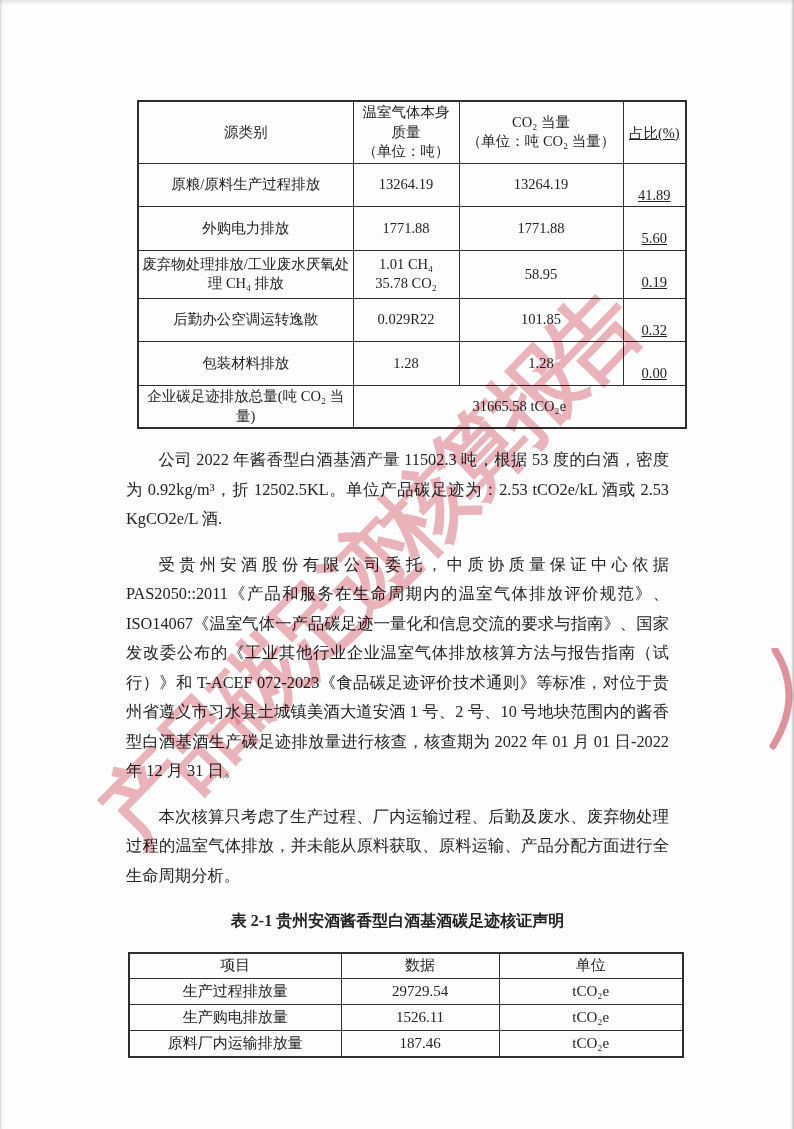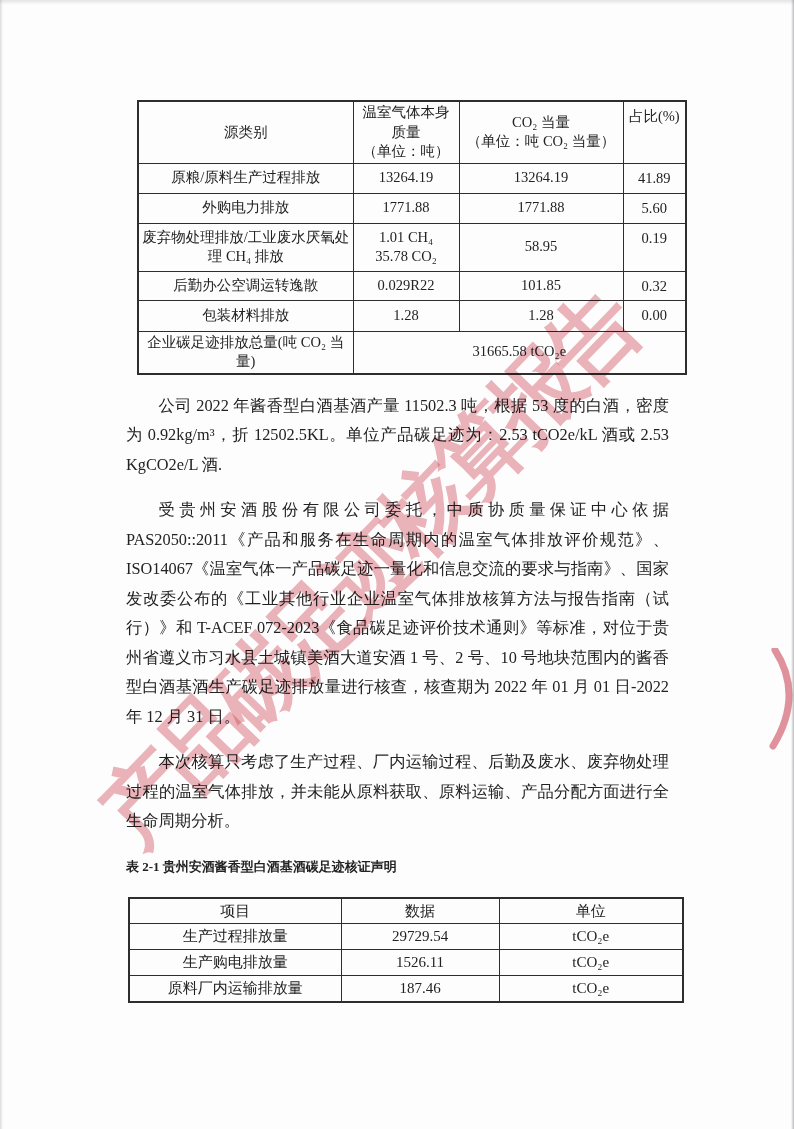--- a/index.html
+++ b/index.html
@@ -22,31 +22,31 @@
     mix-blend-mode:multiply;
   }
   .stamp-fragment{position:absolute;left:768px;top:648px;z-index:6;pointer-events:none;}
 
   .content{position:absolute;left:110px;top:100px;width:575px;}
 
   table{border-collapse:collapse;table-layout:fixed;}
   .t1{margin-left:27px;width:548px;font-size:14.5px;border:2px solid #2e2e2e;}
   .t1 th,.t1 td{border:1px solid #2e2e2e;text-align:center;vertical-align:middle;
     white-space:pre-line;padding:1px 2px;font-weight:normal;line-height:1.35;}
-  .t1 .col-pct{vertical-align:top;padding-top:5px;}
+  .t1 .col-pct{vertical-align:top;padding-top:22px;text-decoration:underline;}
   .t1 .h-row{height:56px;}
   .t1 .r1{height:30px;} .t1 .r2{height:30px;} .t1 .r3{height:30px;}
   .t1 .r4{height:48px;} .t1 .r5{height:29px;} .t1 .r6{height:31px;}
   .t1 .total-row{height:32px;}
 
   .paras{margin-top:7px;font-size:16.3px;line-height:29.5px;text-align:justify;}
   .paras p{margin:16px;}
   .paras p.ind{text-indent:2em;}
 
-  .tbl-caption{margin:5px 0 6px 36px;font-size:13px;font-weight:bold;text-align:left;text-indent:0;}
+  .tbl-caption{margin:5px 0 6px 36px;font-size:16px;font-weight:bold;text-align:center;text-indent:0;}
 
   .t2{margin-left:18px;width:554px;font-size:15px;border:2px solid #2e2e2e;}
   .t2 th,.t2 td{border:1px solid #2e2e2e;text-align:center;vertical-align:middle;padding:0 2px;}
   .t2 th{font-weight:normal;height:24px;}
   .t2 td{height:25px;}
 </style>
 </head>
 <body>
 
 <div class="page">

